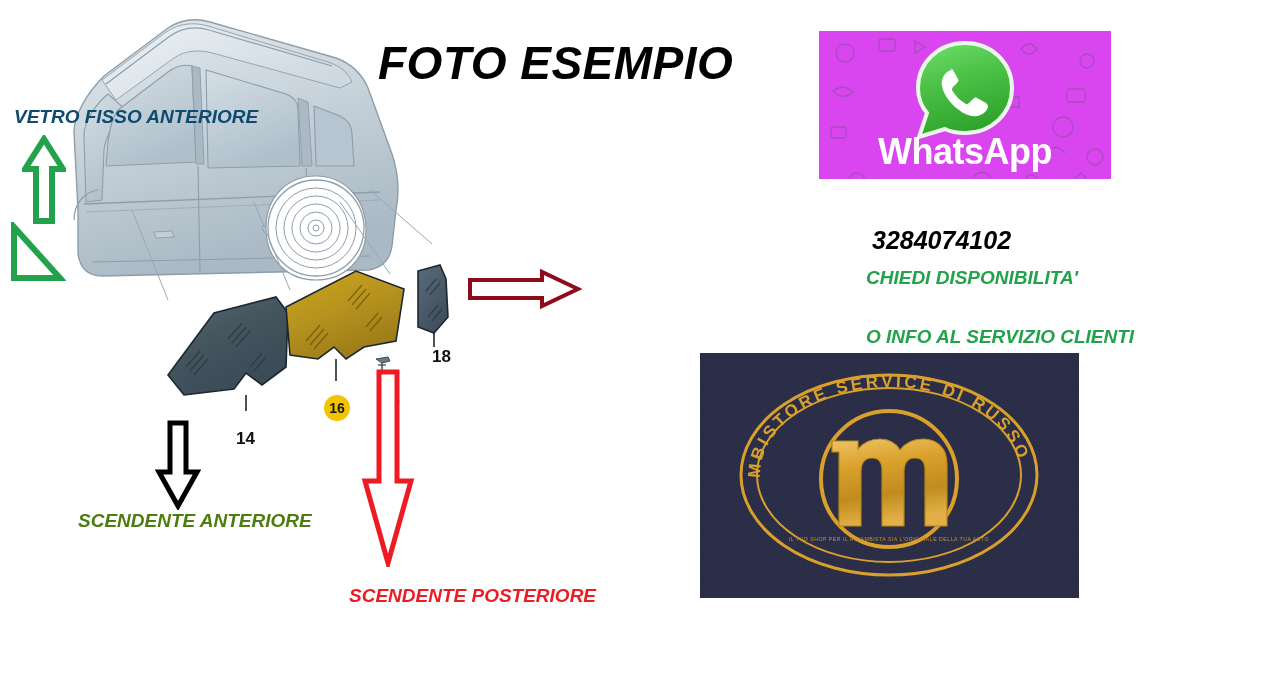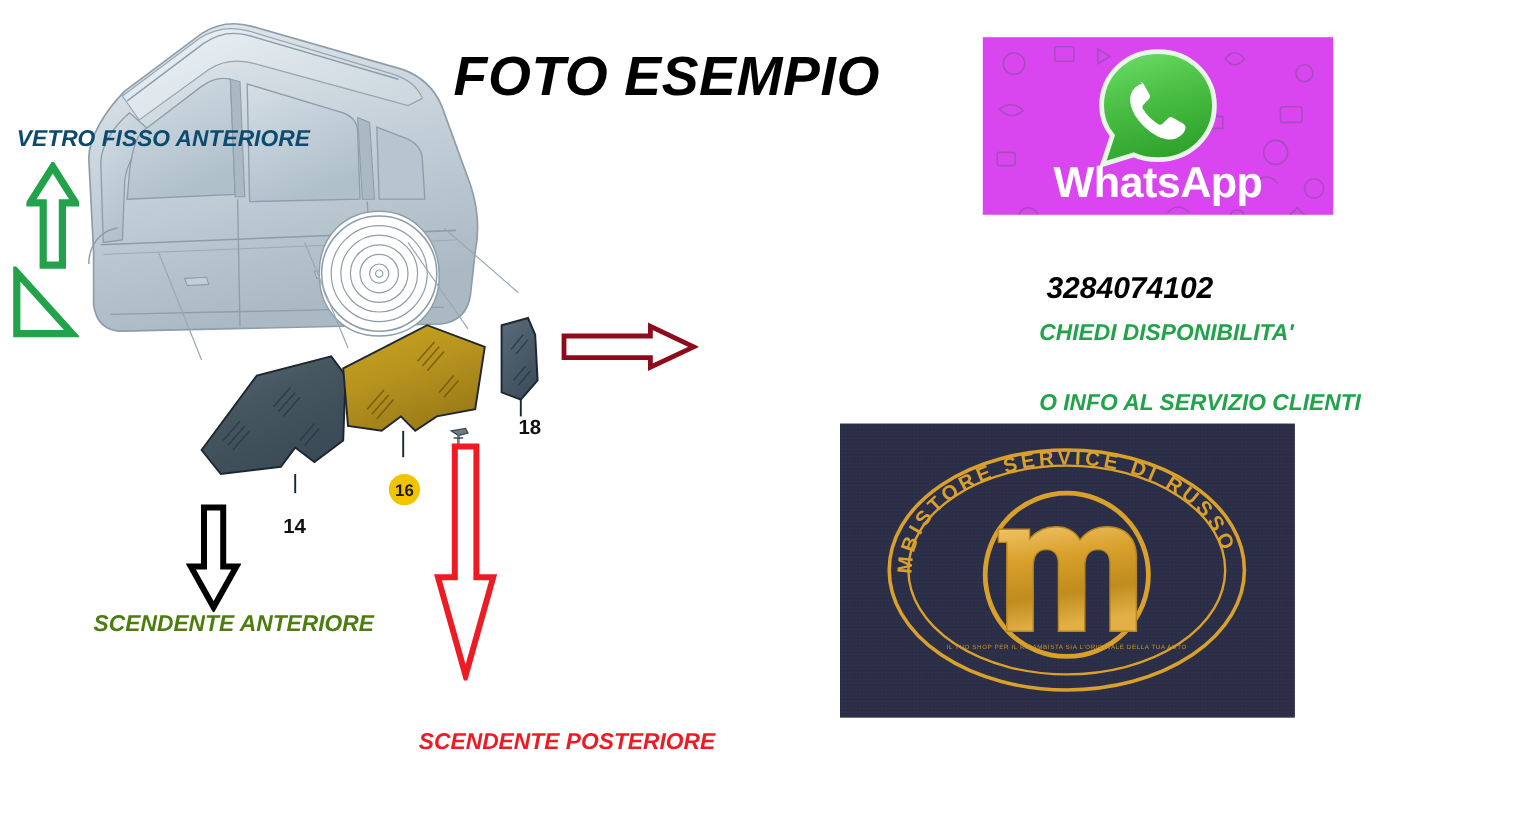--- a/index.html
+++ b/index.html
@@ -87,21 +87,20 @@
   }
   #label-scendente-anteriore {
     left: 78px; top: 510px;
     font-size: 19px;
     color: #4d7c0f;
   }
   #label-scendente-posteriore {
     left: 349px; top: 585px;
     font-size: 19px;
     color: #ed1b24;
-    margin-top: 23px;
   }
 
   
   #arrow-green-up   { left: 22px;  top: 135px; }
   #arrow-green-tri  { left: 8px;   top: 222px; }
   #arrow-black-down { left: 155px; top: 418px; }
   #arrow-red-down   { left: 360px; top: 367px; }
   #arrow-darkred-right { left: 466px; top: 268px; }
 
   

